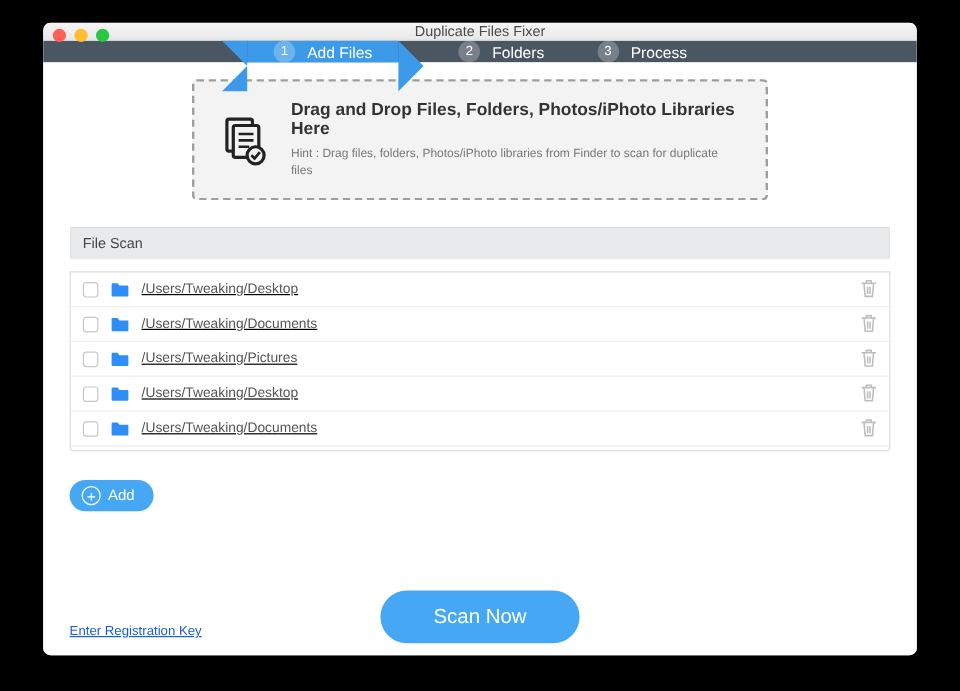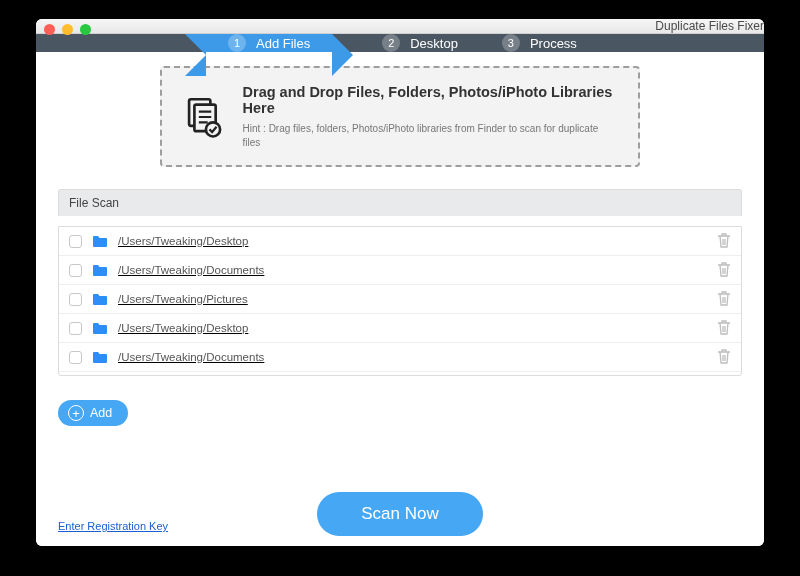--- a/index.html
+++ b/index.html
@@ -11,21 +11,21 @@
     display: flex; flex-direction: column;
   }
   .titlebar {
     height: 22px; background: linear-gradient(#f6f6f6,#e8e8e8);
     border-bottom: 1px solid #d0d0d0;
     display: flex; align-items: center; position: relative;
   }
   .traffic { position: absolute; left: 8px; top: 5px; display: flex; gap: 7px; }
   .tl { width: 11px; height: 11px; border-radius: 50%; }
   .tl.r { background: #ff5f57; } .tl.y { background: #ffbd2e; } .tl.g { background: #28c940; }
-  .titlebar-title { flex: 1; text-align: right; font-size: 12px; color: #4a4a4a; }
+  .titlebar-title { flex: 1; text-align: center; font-size: 12px; color: #4a4a4a; }
 
   .stepbar {
     height: 42px; background: #4a5662; display: flex; align-items: stretch;
     padding-left: 170px;
   }
   .step {
     display: flex; align-items: center; gap: 10px; color: #fff;
     font-size: 13px; padding: 0 22px; position: relative;
   }
   .step.active {
@@ -113,21 +113,21 @@
     <div class="titlebar-title">Duplicate Files Fixer</div>
   </div>
 
   <div class="stepbar">
     <div class="step active">
       <span class="stepnum">1</span>
       <span>Add Files</span>
     </div>
     <div class="step" style="margin-left:28px">
       <span class="stepnum">2</span>
-      <span>Desktop</span>
+      <span>Folders</span>
     </div>
     <div class="step">
       <span class="stepnum">3</span>
       <span>Process</span>
     </div>
   </div>
 
   <div class="content">
 
     <div class="dropzone">

